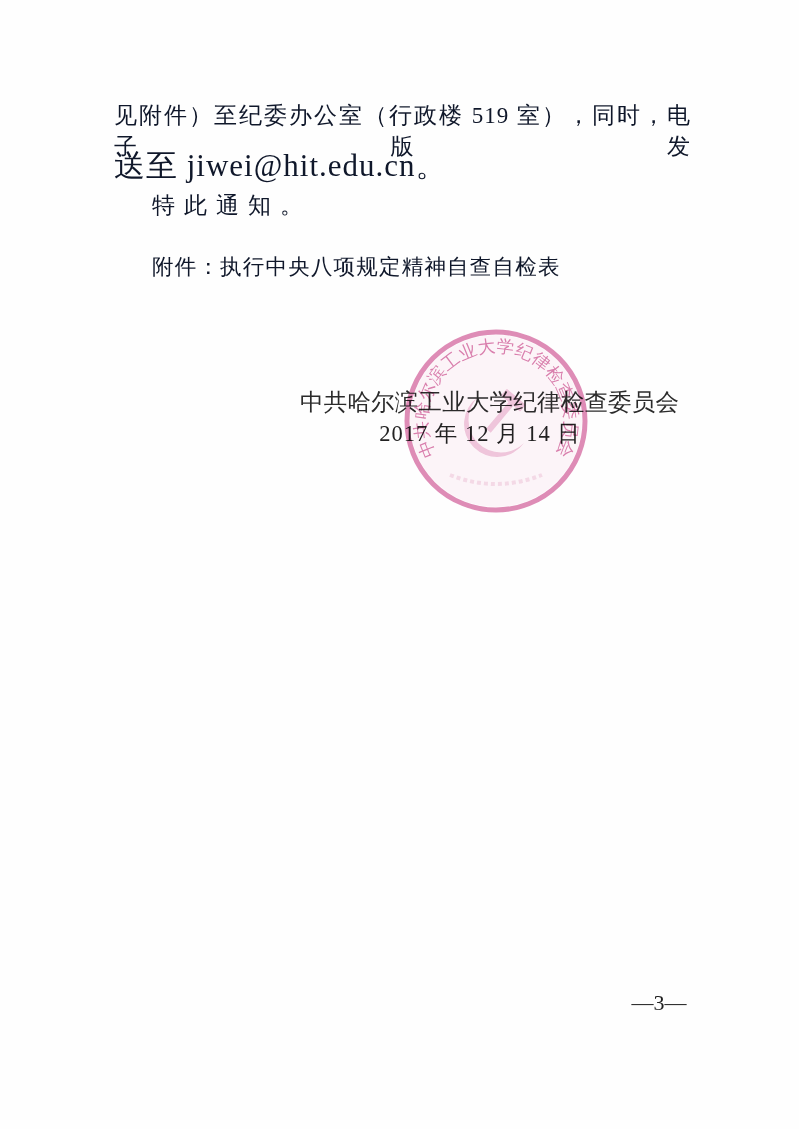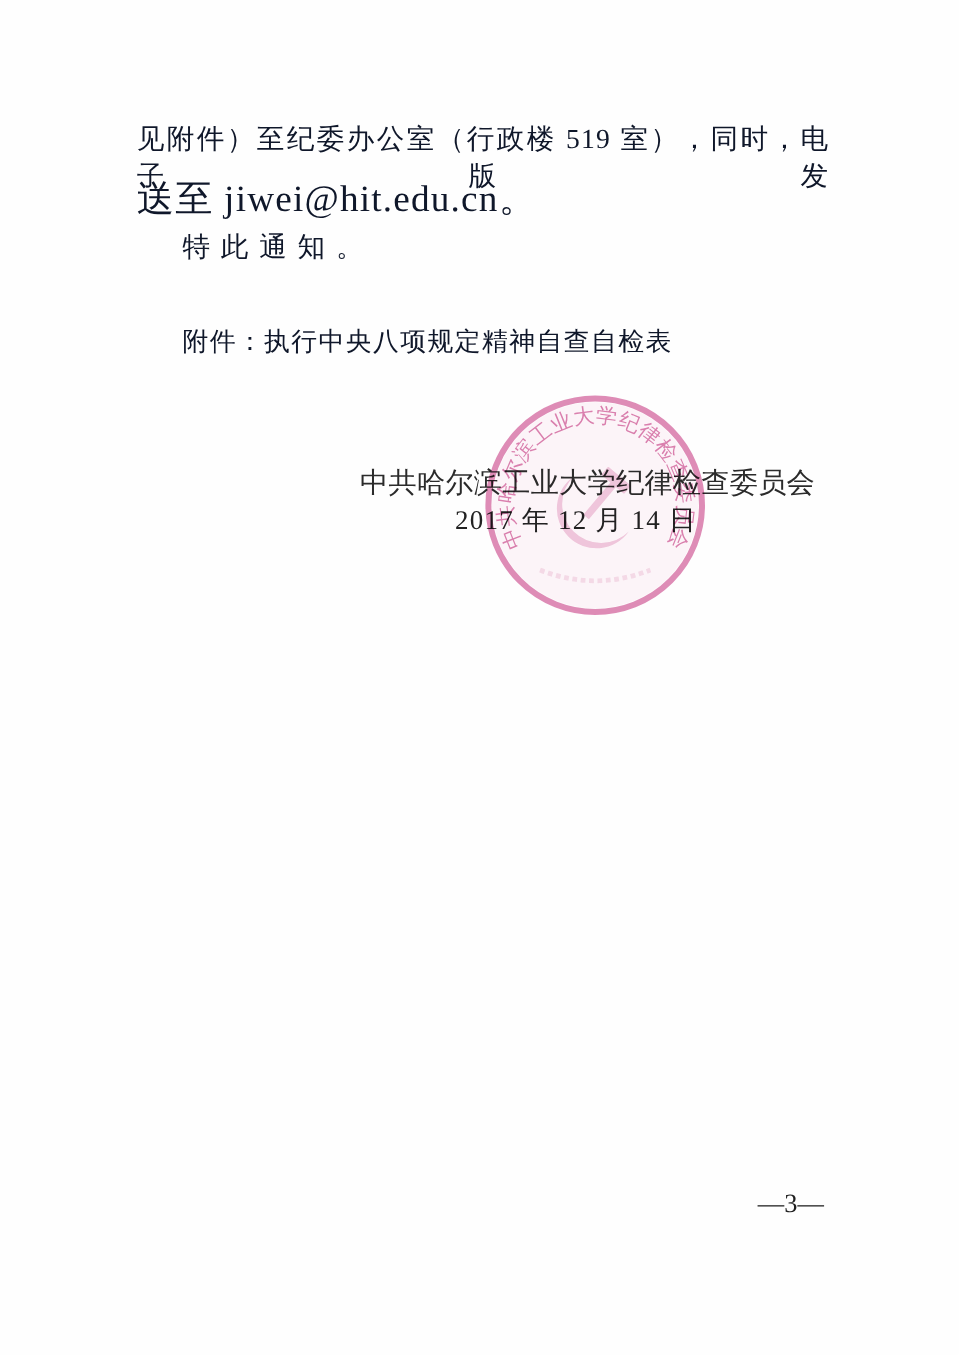--- a/index.html
+++ b/index.html
@@ -35,21 +35,21 @@
     left: 114px; top: 145px;
     font-size: 31px;
     letter-spacing: 1px;
   }
   .body-closing {
     left: 152px; top: 190px;
     font-size: 23px;
     letter-spacing: 9px;
   }
   .attachment-line {
-    left: 152px; top: 270px;
+    left: 152px; top: 252px;
     font-size: 21.5px;
     letter-spacing: 1.2px;
     text-align: right;
   }
   .signature-block {
     left: 300px; top: 386px;
     width: 360px;
     text-align: center;
     z-index: 1;
   }

